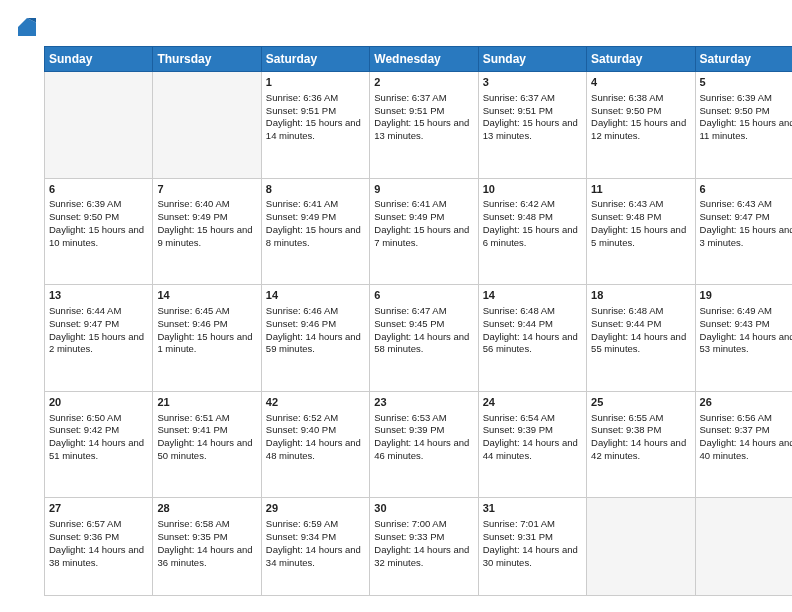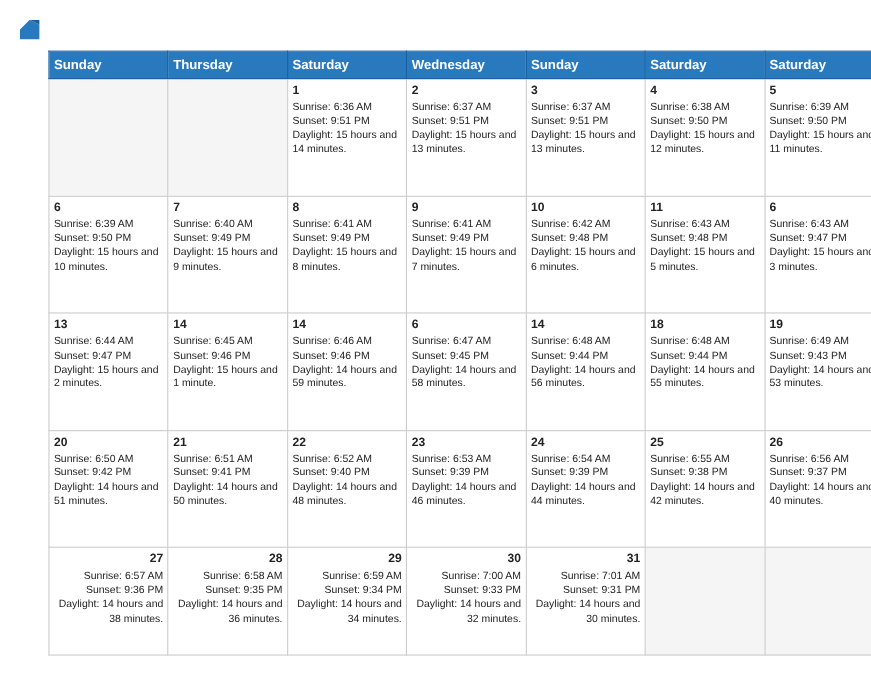--- a/index.html
+++ b/index.html
@@ -90,21 +90,20 @@
       font-size: 11px;
       font-weight: bold;
       margin-bottom: 2px;
       display: block;
     }
     .week-row td {
       height: 82px;
     }
     .week-row-last td {
       height: 70px;
-      text-align: right;
     }
   </style>
 </head>
 <body>
 
 <div class="page">
   <div class="header">
     <div class="logo">
       <div class="logo-text">
         <span class="general"></span>
@@ -158,21 +157,21 @@
           <td><span class="day-num">14</span><span>Sunrise: 6:45 AM<br>Sunset: 9:46 PM<br>Daylight: 15 hours and 1 minute.</span></td>
           <td><span class="day-num">14</span><span>Sunrise: 6:46 AM<br>Sunset: 9:46 PM<br>Daylight: 14 hours and 59 minutes.</span></td>
           <td><span class="day-num">6</span><span>Sunrise: 6:47 AM<br>Sunset: 9:45 PM<br>Daylight: 14 hours and 58 minutes.</span></td>
           <td><span class="day-num">14</span><span>Sunrise: 6:48 AM<br>Sunset: 9:44 PM<br>Daylight: 14 hours and 56 minutes.</span></td>
           <td><span class="day-num">18</span><span>Sunrise: 6:48 AM<br>Sunset: 9:44 PM<br>Daylight: 14 hours and 55 minutes.</span></td>
           <td><span class="day-num">19</span><span>Sunrise: 6:49 AM<br>Sunset: 9:43 PM<br>Daylight: 14 hours and 53 minutes.</span></td>
         </tr>
         <tr class="week-row">
           <td><span class="day-num">20</span><span>Sunrise: 6:50 AM<br>Sunset: 9:42 PM<br>Daylight: 14 hours and 51 minutes.</span></td>
           <td><span class="day-num">21</span><span>Sunrise: 6:51 AM<br>Sunset: 9:41 PM<br>Daylight: 14 hours and 50 minutes.</span></td>
-          <td><span class="day-num">22</span><span>Sunrise: 6:52 AM<br>Sunset: 9:40 PM<br>Daylight: 14 hours and 48 minutes.</span></td>
+          <td><span class="day-num">42</span><span>Sunrise: 6:52 AM<br>Sunset: 9:40 PM<br>Daylight: 14 hours and 48 minutes.</span></td>
           <td><span class="day-num">23</span><span>Sunrise: 6:53 AM<br>Sunset: 9:39 PM<br>Daylight: 14 hours and 46 minutes.</span></td>
           <td><span class="day-num">24</span><span>Sunrise: 6:54 AM<br>Sunset: 9:39 PM<br>Daylight: 14 hours and 44 minutes.</span></td>
           <td><span class="day-num">25</span><span>Sunrise: 6:55 AM<br>Sunset: 9:38 PM<br>Daylight: 14 hours and 42 minutes.</span></td>
           <td><span class="day-num">26</span><span>Sunrise: 6:56 AM<br>Sunset: 9:37 PM<br>Daylight: 14 hours and 40 minutes.</span></td>
         </tr>
         <tr class="week-row-last">
           <td><span class="day-num">27</span><span>Sunrise: 6:57 AM<br>Sunset: 9:36 PM<br>Daylight: 14 hours and 38 minutes.</span></td>
           <td><span class="day-num">28</span><span>Sunrise: 6:58 AM<br>Sunset: 9:35 PM<br>Daylight: 14 hours and 36 minutes.</span></td>
           <td><span class="day-num">29</span><span>Sunrise: 6:59 AM<br>Sunset: 9:34 PM<br>Daylight: 14 hours and 34 minutes.</span></td>
           <td><span class="day-num">30</span><span>Sunrise: 7:00 AM<br>Sunset: 9:33 PM<br>Daylight: 14 hours and 32 minutes.</span></td>

